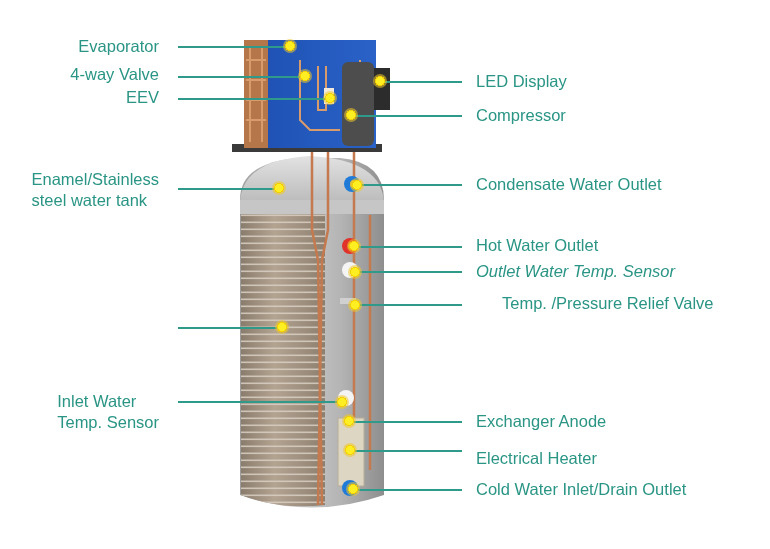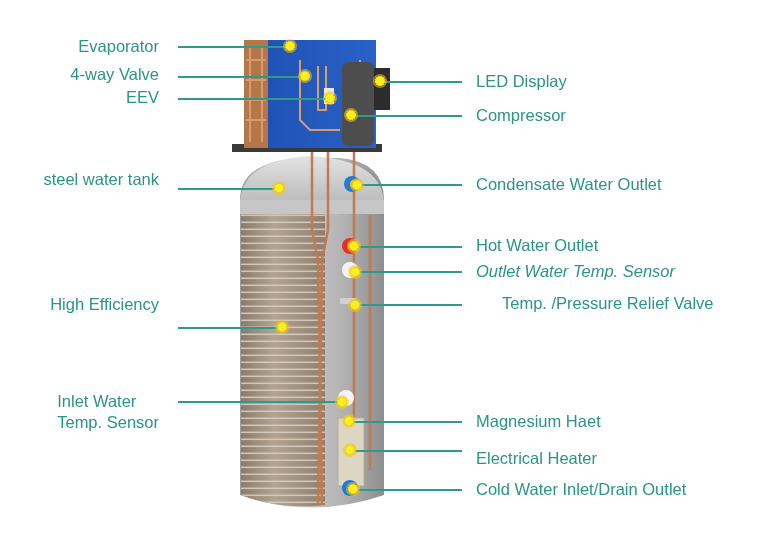--- a/index.html
+++ b/index.html
@@ -126,24 +126,24 @@
 <div class="label left" style="right:611px;top:36px;">
   <span>Evaporator</span>
 </div>
 <div class="label left" style="right:611px;top:64px;">
   <span>4-way Valve</span>
 </div>
 <div class="label left" style="right:611px;top:87px;">
   <span>EEV</span>
 </div>
 <div class="label left" style="right:611px;top:169px;">
+  <span>Enamel/Stainless</span>
   <span>steel water tank</span>
 </div>
 <div class="label left" style="right:611px;top:294px;">
-  <span>High Efficiency</span>
 </div>
 <div class="label left" style="right:611px;top:391px;">
   <span>Inlet Water</span>
   <span>Temp. Sensor</span>
 </div>
 
 <div class="label" style="left:476px;top:71px;">
   <span>LED Display</span>
 </div>
 <div class="label" style="left:476px;top:105px;">
@@ -155,20 +155,20 @@
 <div class="label" style="left:476px;top:235px;">
   <span>Hot Water Outlet</span>
 </div>
 <div class="label" style="left:476px;top:261px;font-style:italic;">
   <span>Outlet Water Temp. Sensor</span>
 </div>
 <div class="label" style="left:484px;top:293px;margin-left:18px;">
   <span>Temp. /Pressure Relief Valve</span>
 </div>
 <div class="label" style="left:476px;top:411px;">
-  <span>Magnesium Haet</span>
+  <span>Exchanger Anode</span>
 </div>
 <div class="label" style="left:476px;top:440px;margin-top:8px;">
   <span>Electrical Heater</span>
 </div>
 <div class="label" style="left:476px;top:479px;">
   <span>Cold Water Inlet/Drain Outlet</span>
 </div>
 
 </body></html>

